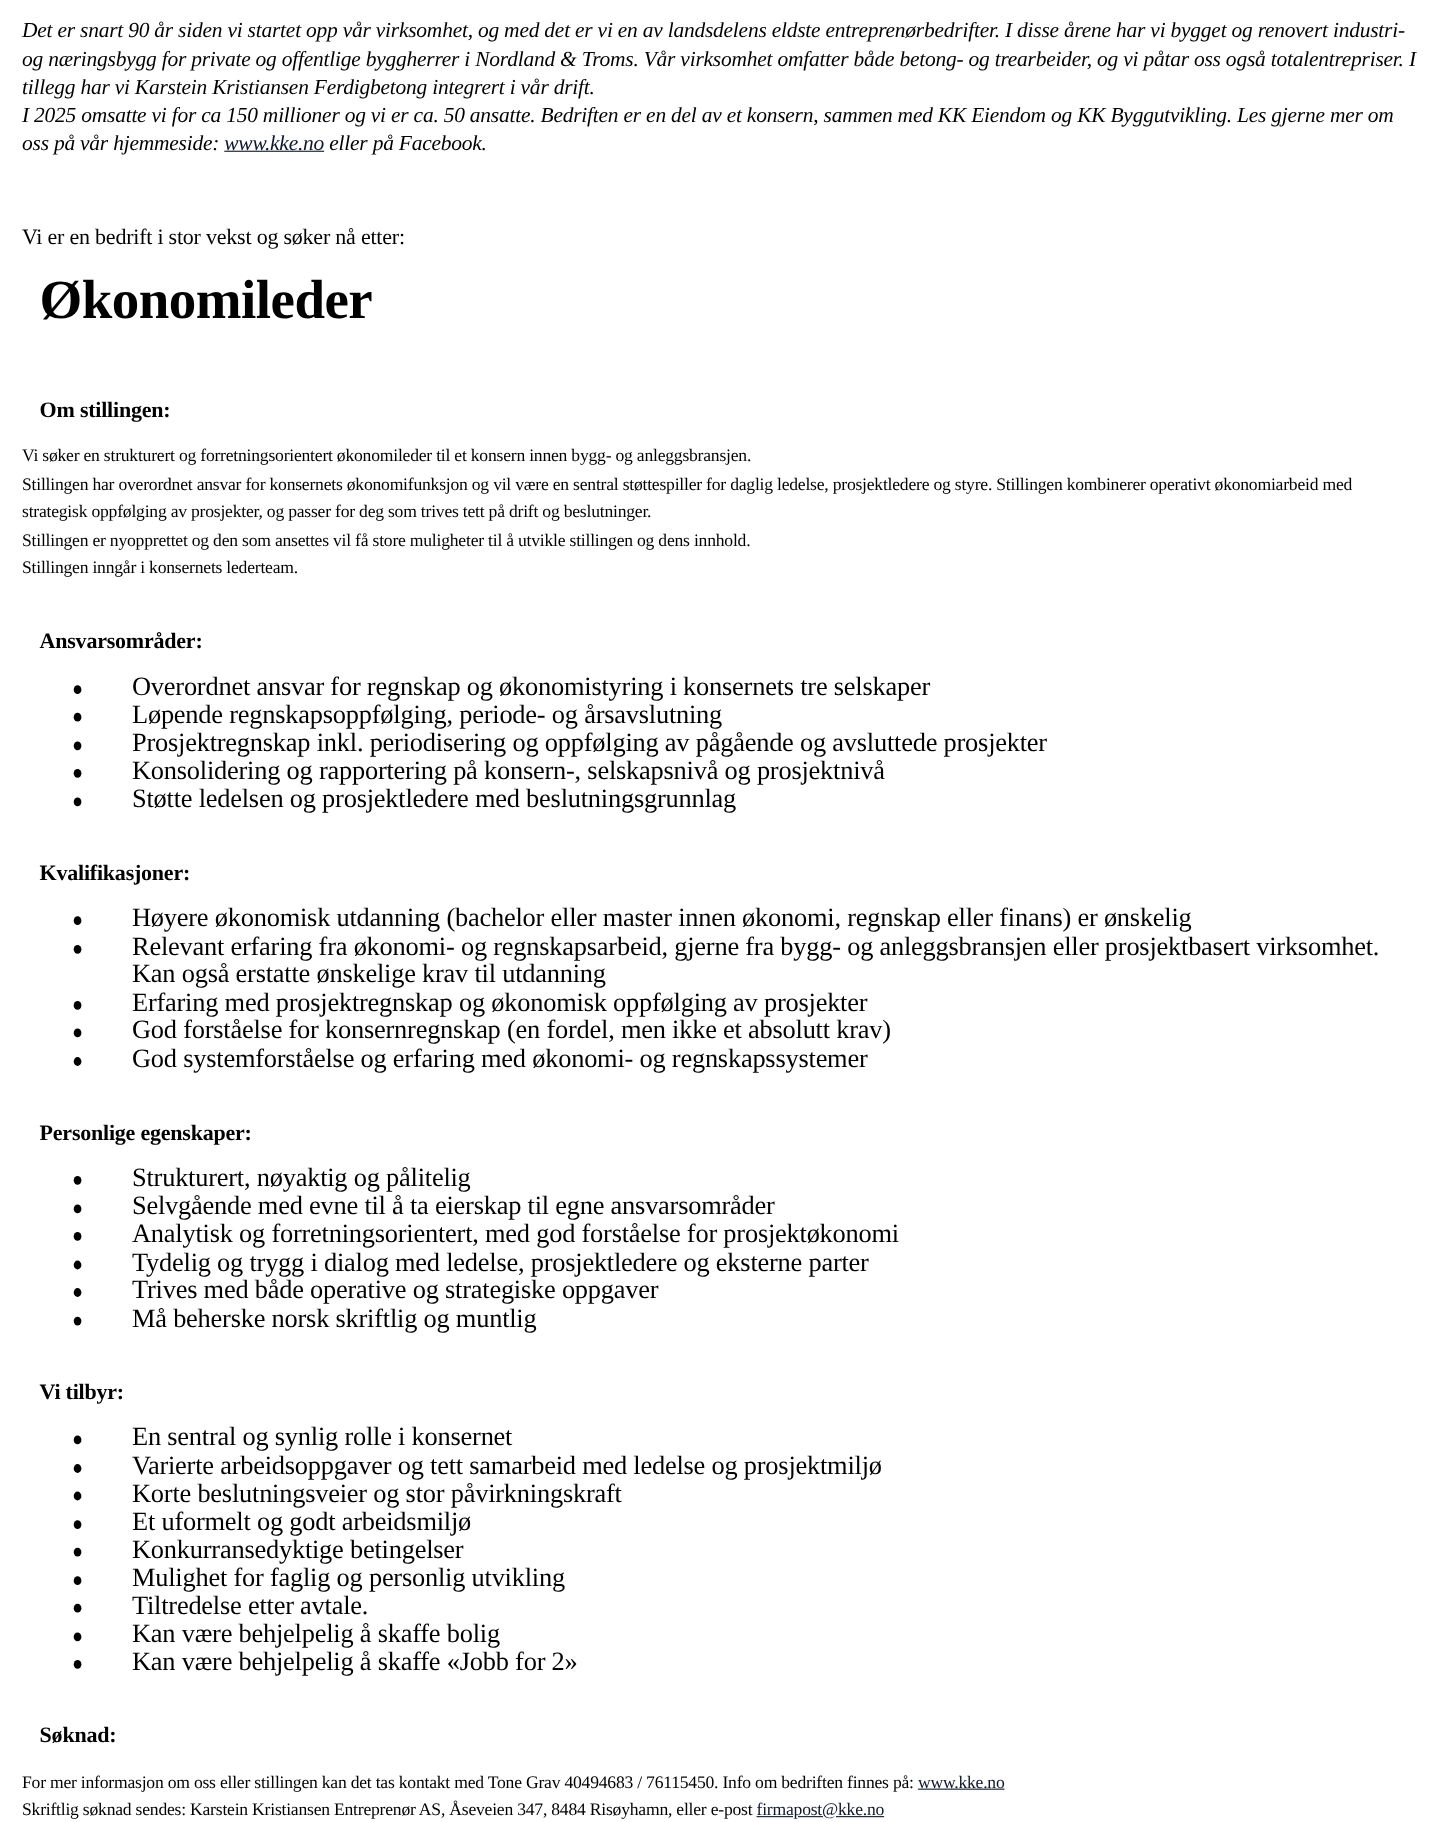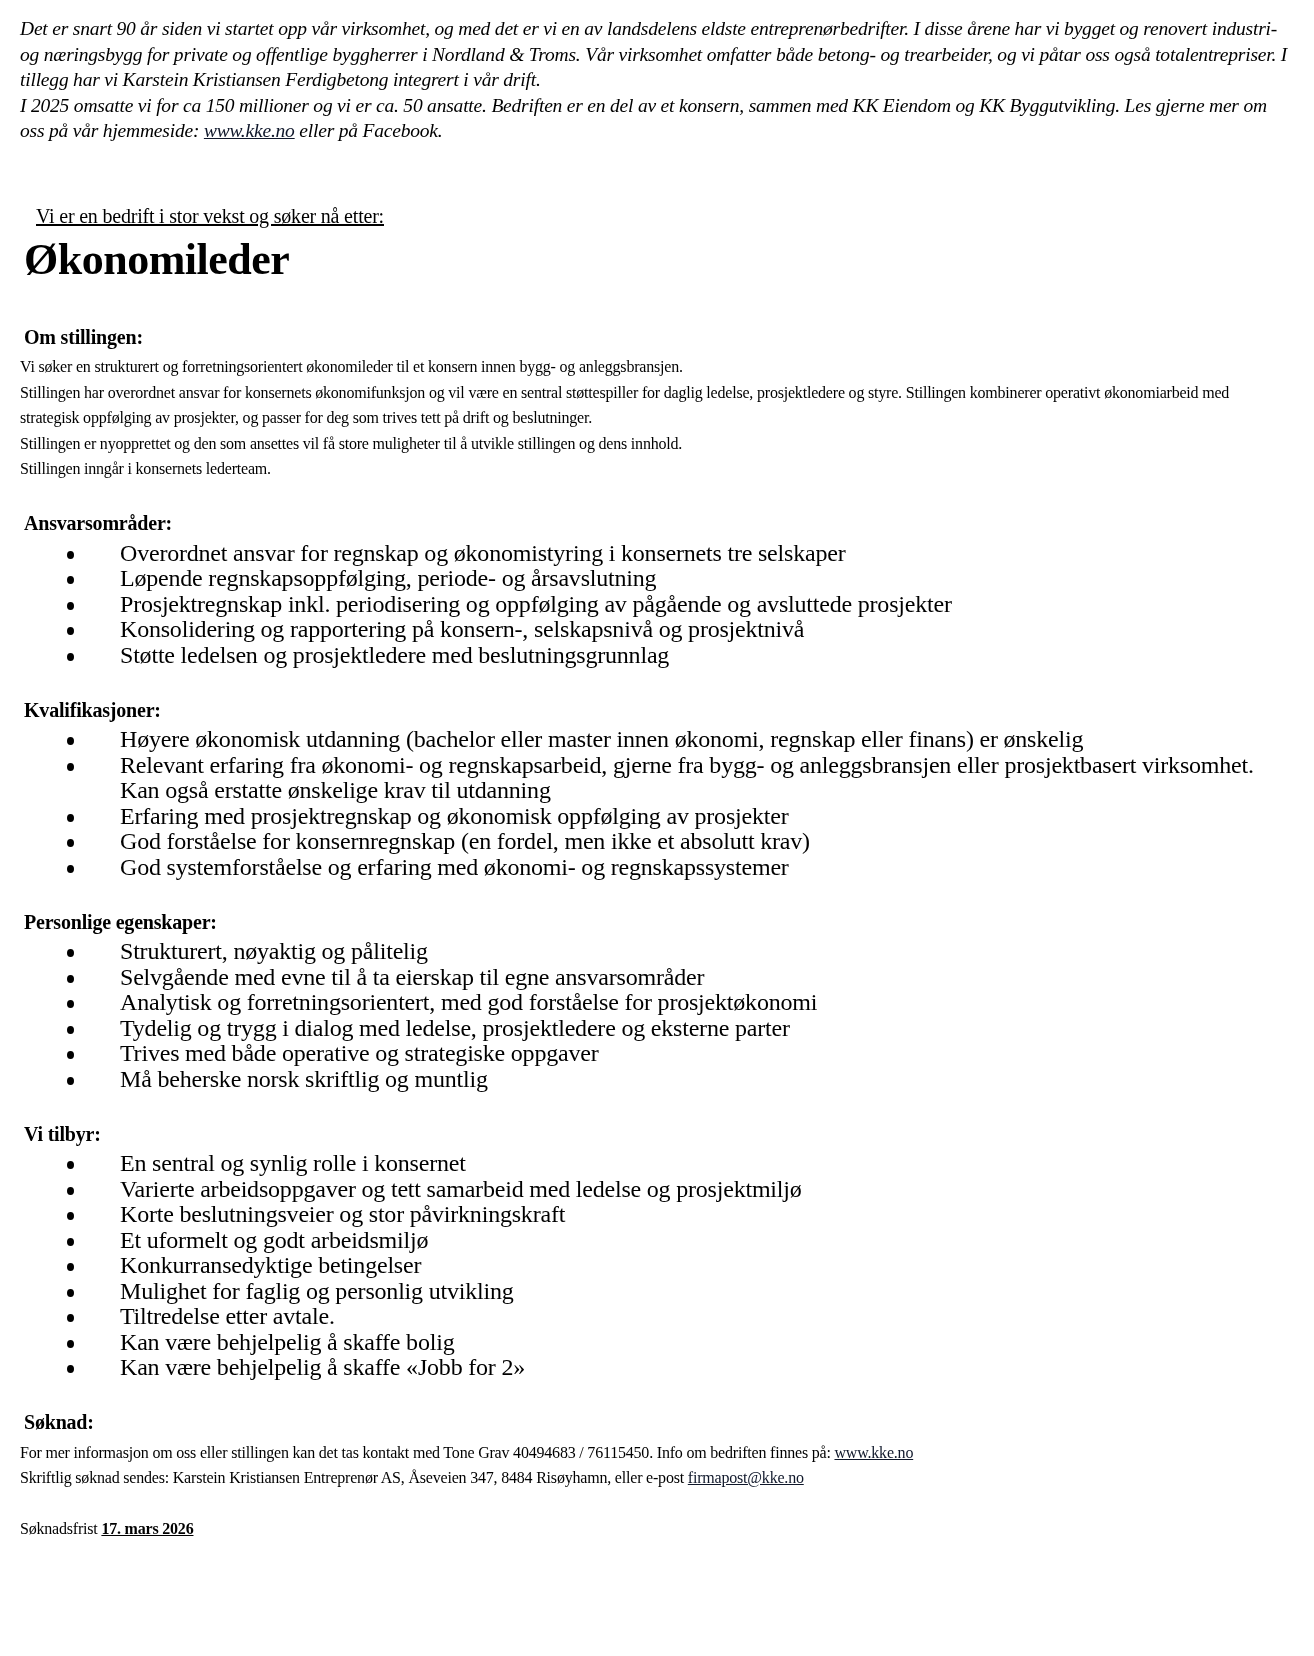--- a/index.html
+++ b/index.html
@@ -8,23 +8,23 @@
     font-family: "Liberation Serif", "DejaVu Serif", serif;
     color: #000000;
     position: relative;
   }
   .page { position: absolute; left: 20px; top: 16px; width: 1270px; }
   .intro {
     font-style: italic; font-size: 19.5px; line-height: 25.5px;
     letter-spacing: -0.2px; margin: 0;
   }
   a.link { color: #0f172a; text-decoration: underline; }
-  .lead { margin: 60px 0 0 16px; font-size: 20px; line-height: 24px; letter-spacing: -0.2px; text-decoration: underline; }
-  .job-title { font-size: 44px; font-weight: bold; margin: 4px; line-height: 56px; letter-spacing: -0.5px; }
-  .section-head { font-weight: bold; font-size: 20px; line-height: 25.5px; margin: 4px; letter-spacing: -0.2px; }
+  .lead { margin: 60px 0 0 0; font-size: 20px; line-height: 24px; letter-spacing: -0.2px; }
+  .job-title { font-size: 50px; font-weight: bold; margin: 16px; line-height: 56px; letter-spacing: -0.5px; }
+  .section-head { font-weight: bold; font-size: 20px; line-height: 25.5px; margin: 16px; letter-spacing: -0.2px; }
   .para { font-size: 16px; line-height: 25.5px; margin: 0; letter-spacing: -0.2px; }
   .gap-title { height: 29px; }
   .gap { height: 25.5px; }
   ul.bullets { list-style: none; margin: 0; padding: 0; }
   ul.bullets li {
     position: relative; padding-left: 100px; font-size: 24px; line-height: 25.5px;
     letter-spacing: -0.2px;
   }
   ul.bullets li .dot {
     position: absolute; left: 47px; top: 10px; width: 7px; height: 8px;

